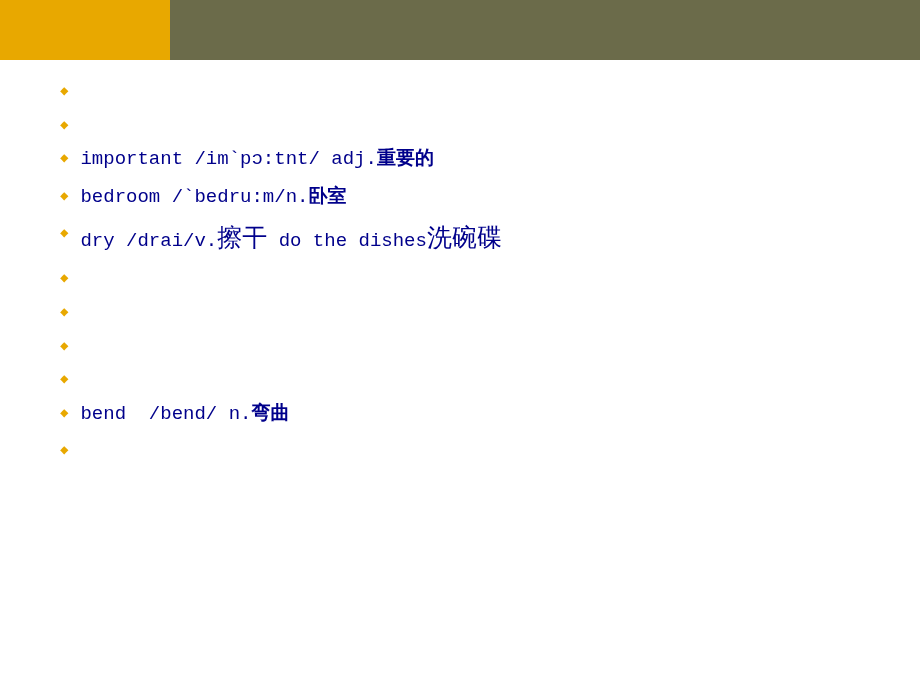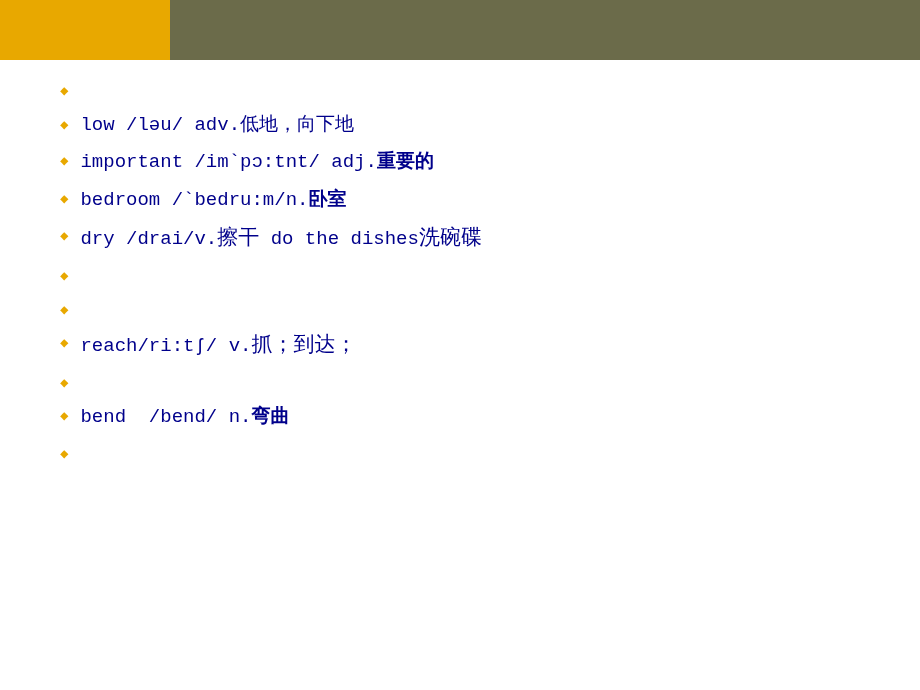--- a/index.html
+++ b/index.html
@@ -65,21 +65,21 @@
     }
 
     .word-text {
       color: #00008b;
       font-family: 'Courier New', Courier, monospace;
       font-size: 19px;
     }
 
     .chinese {
       font-family: SimSun, 'STSong', serif;
-      font-size: 21px;
+      font-size: 25px;
       color: #00008b;
     }
 
     .bold-chinese {
       font-family: SimSun, 'STSong', serif;
       font-size: 19px;
       color: #00008b;
       font-weight: bold;
       text-align: center;
     }
@@ -95,23 +95,20 @@
 </div>
 
 <div class="content">
 
   <div class="word-item">
     <span class="bullet">◆</span>
   </div>
 
   <div class="word-item">
     <span class="bullet">◆</span>
-    <span class="word-text">
-      low /ləu/ adv.低地，向下地
-    </span>
   </div>
 
   <div class="word-item">
     <span class="bullet">◆</span>
     <span class="word-text">
       important /im`pɔ:tnt/ adj.<span class="bold-chinese">重要的</span>
     </span>
   </div>
 
   <div class="word-item">
@@ -131,23 +128,20 @@
   <div class="word-item">
     <span class="bullet">◆</span>
   </div>
 
   <div class="word-item">
     <span class="bullet">◆</span>
   </div>
 
   <div class="word-item">
     <span class="bullet">◆</span>
-    <span class="word-text">
-      reach/ri:tʃ/ v.<span class="chinese">抓；到达；</span>
-    </span>
   </div>
 
   <div class="word-item">
     <span class="bullet">◆</span>
   </div>
 
   <div class="word-item">
     <span class="bullet">◆</span>
     <span class="word-text">
       bend&nbsp; /bend/ n.<span class="bold-chinese">弯曲</span>

